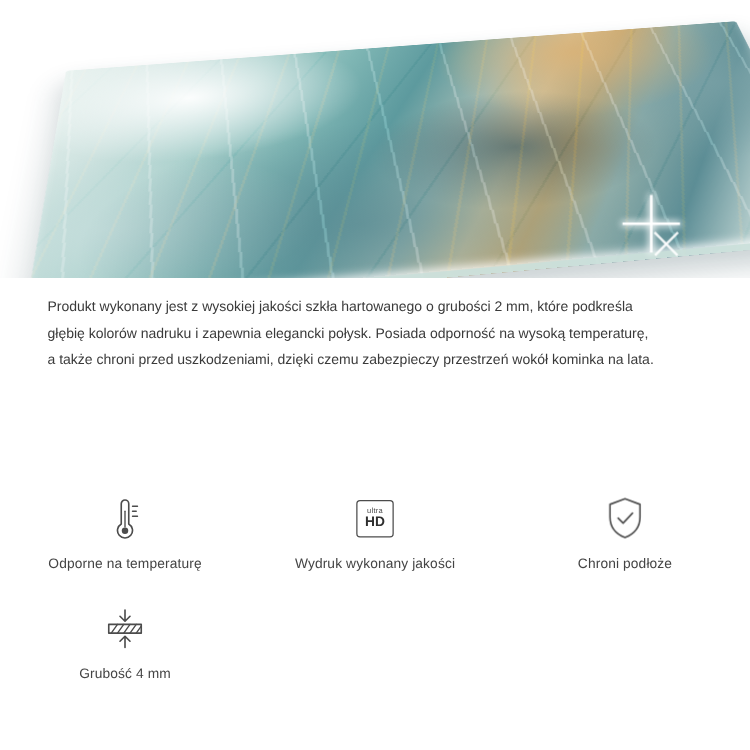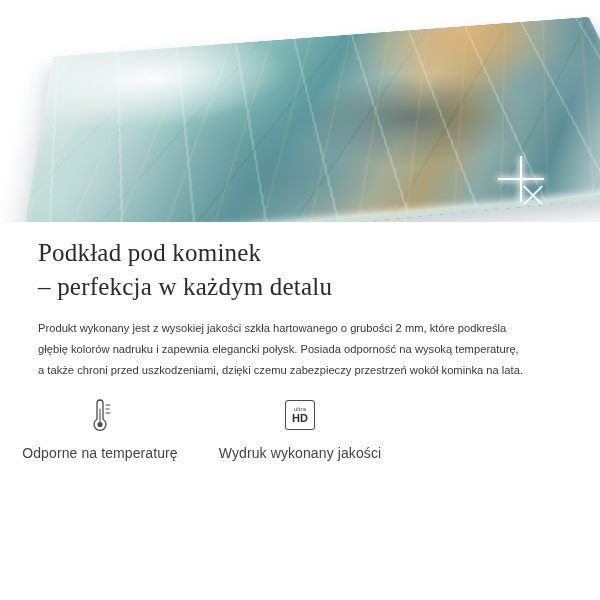--- a/index.html
+++ b/index.html
@@ -120,21 +120,21 @@
   .feature {
     display: flex; flex-direction: column;
     align-items: center; justify-content: flex-start;
     height: 80px;
   }
   .feature .icon-box {
     height: 46px; display: flex; align-items: center; justify-content: center;
   }
   .feature .caption {
     margin-top: 7px;
-    font-size: 14px;
+    font-size: 11px;
     color: #444;
     text-align: center;
     letter-spacing: .1px;
   }
   .stroke { fill: none; stroke: #4c4c4c; stroke-width: 1.3; stroke-linecap: round; stroke-linejoin: round; }
   .thin { stroke-width: 1.1; }
   .ultrahd {
     width: 30px; height: 30px;
     border: 1.3px solid #4c4c4c;
     border-radius: 3px;
@@ -155,24 +155,20 @@
       <div class="glass">
         <div class="veins"></div>
       </div>
     </div>
     <div class="glass-edge"></div>
     <div class="sparkle"></div>
     <div class="sparkle2"></div>
   </div>
 
   <div class="content">
-    <h1 class="headline">
-      <span>Podkład pod kominek</span>
-      <span class="line2">– perfekcja w każdym detalu</span>
-    </h1>
     <p class="body-copy">Produkt wykonany jest z wysokiej jakości szkła hartowanego o grubości 2 mm, które podkreśla głębię kolorów nadruku i zapewnia elegancki połysk. Posiada odporność na wysoką temperaturę, a także chroni przed uszkodzeniami, dzięki czemu zabezpieczy przestrzeń wokół kominka na lata.</p>
   </div>
 
   <div class="features">
 
     <div class="feature">
       <div class="icon-box">
         <svg width="34" height="36" viewBox="0 0 34 36" aria-hidden="true">
           <path class="stroke" d="M14 6a3 3 0 0 1 6 0v16.2a6 6 0 1 1-6 0V6z"></path>
           <path class="stroke thin" d="M17 12v12.5"></path>
@@ -186,18 +182,38 @@
     <div class="feature">
       <div class="icon-box">
         <div class="ultrahd">
           <span class="u-top">ultra</span>
           <span class="u-bot">HD</span>
         </div>
       </div>
       <div class="caption">Wydruk wykonany jakości</div>
     </div>
 
-
-
-
+    <div class="feature">
+      <div class="icon-box">
+        <svg width="34" height="38" viewBox="0 0 34 38" aria-hidden="true">
+          <path class="stroke" d="M17 3 5 7.5v10c0 8.2 5.2 13.8 12 16.5 6.8-2.7 12-8.3 12-16.5v-10L17 3z"></path>
+          <path class="stroke" d="M11.5 18.5l4 4 7.5-8"></path>
+        </svg>
+      </div>
+      <div class="caption">Chroni podłoże</div>
+    </div>
+
+
+
+    <div class="feature">
+      <div class="icon-box">
+        <svg width="36" height="34" viewBox="0 0 36 34" aria-hidden="true">
+          <path class="stroke" d="M18 2v8M14 7l4 4 4-4"></path>
+          <rect class="stroke" x="5" y="13.5" width="26" height="7"></rect>
+          <path class="stroke thin" d="M7 20.5l5-7M12 20.5l5-7M17 20.5l5-7M22 20.5l5-7M27 20.5l4-5.6"></path>
+          <path class="stroke" d="M18 32v-8M14 27l4-4 4 4"></path>
+        </svg>
+      </div>
+      <div class="caption">Grubość 4 mm</div>
+    </div>
 
   </div>
 </div>
 
 </body></html>

